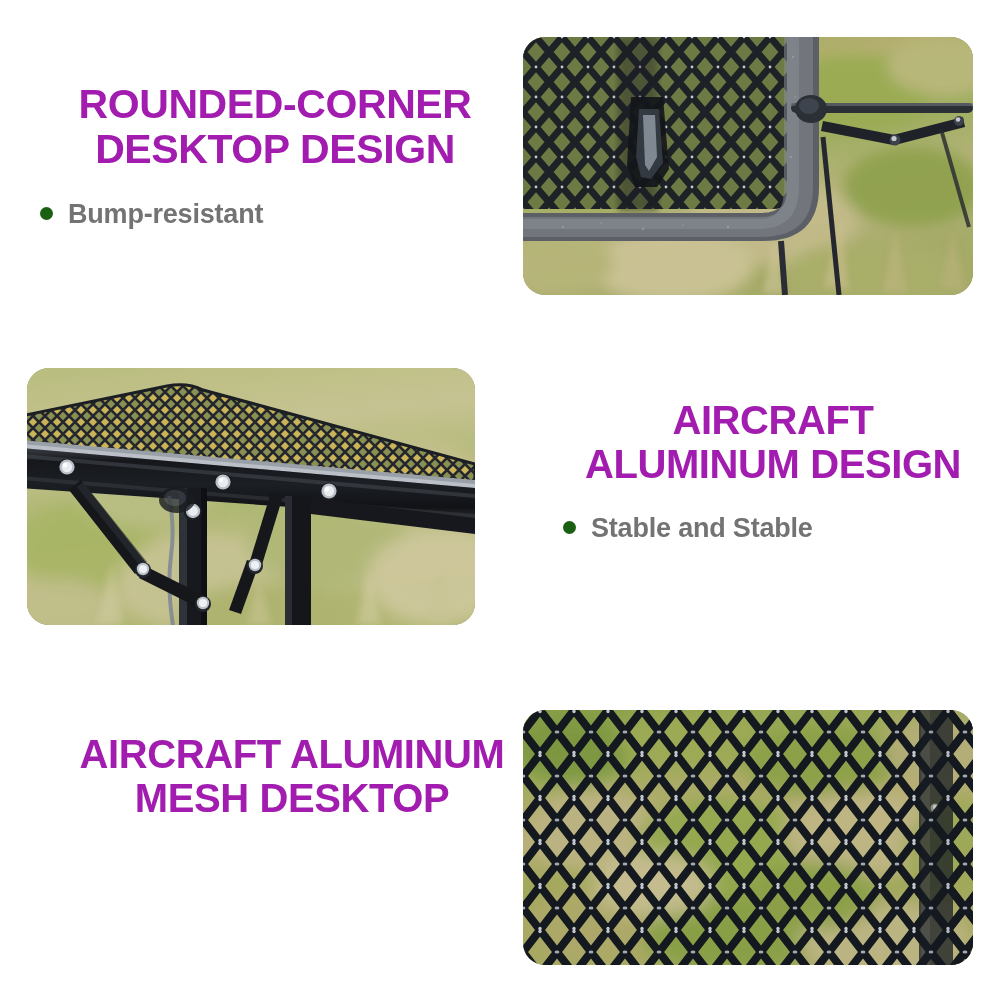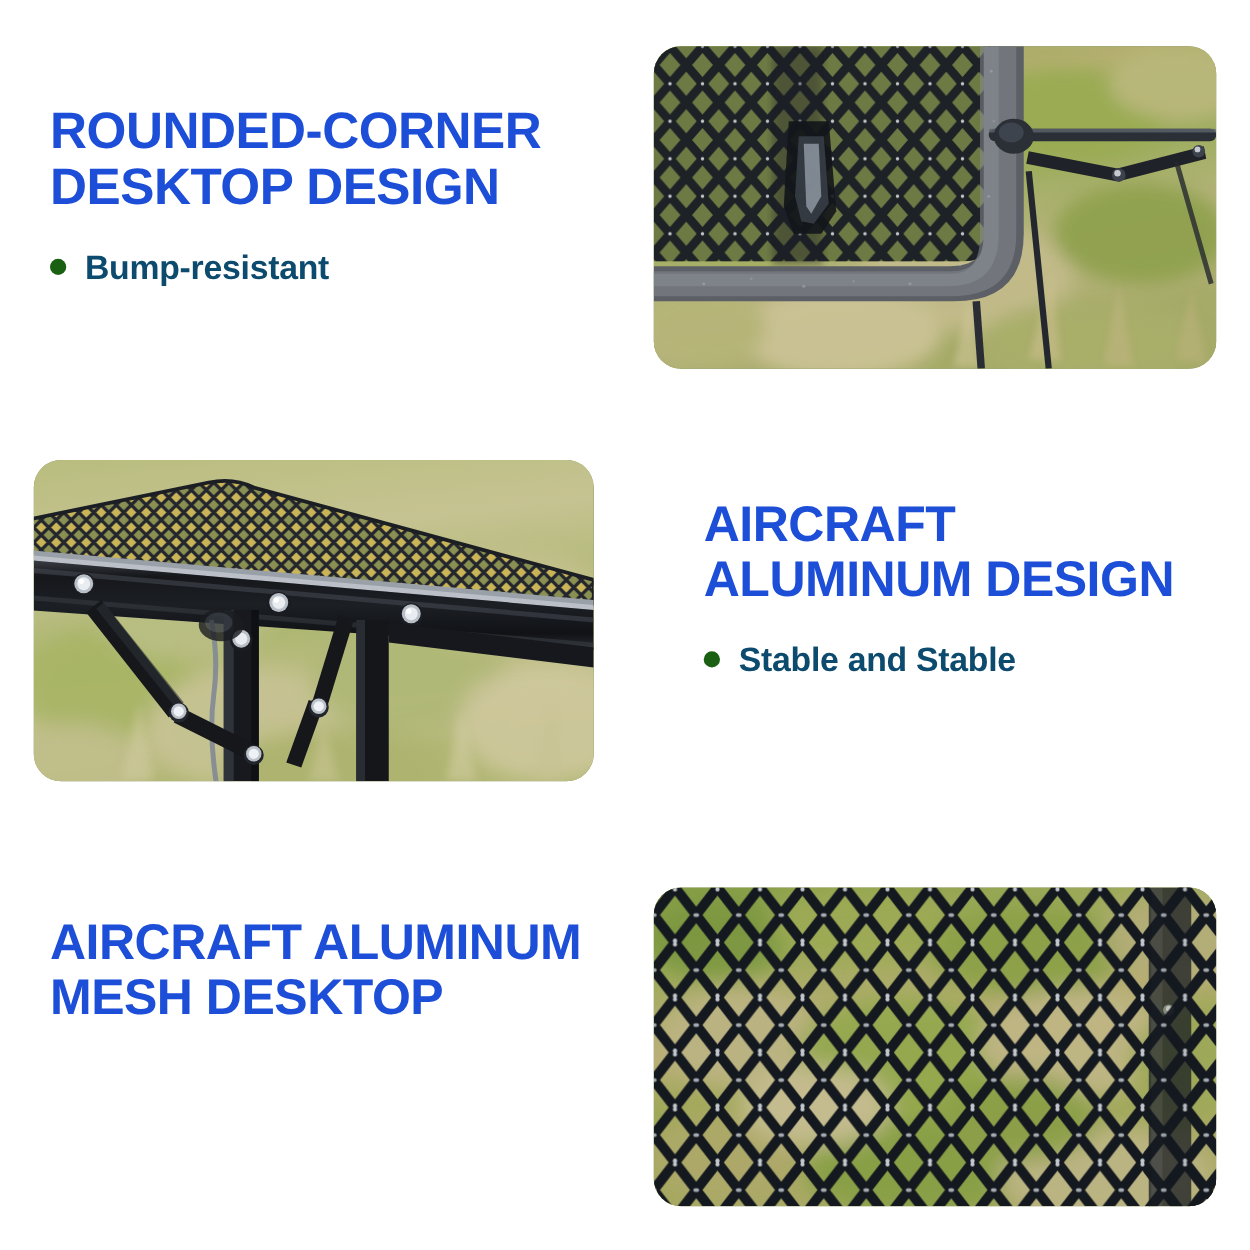--- a/index.html
+++ b/index.html
@@ -8,63 +8,64 @@
     background:#ffffff;
     font-family:"Liberation Sans", sans-serif;
     overflow:hidden;
     position:relative;
   }
   #canvas { position:relative; width:1000px; height:1000px; background:#fff; }
 
   
   .txt-block { position:absolute; }
   .heading {
-    color:#1d4ed8;
+    color:#a21caf;
     font-weight:bold;
     line-height:1.10;
     letter-spacing:-0.4px;
     white-space:pre-line;
+    text-align:center;
   }
   .h-lg { font-size:41px; }
   .h-md { font-size:40px; }
   .bullets { margin-top:26px; }
   .bullet-row {
     display:flex;
     align-items:flex-start;
     margin-bottom:16px;
   }
   .bullet-dot {
     width:13px; height:13px;
     border-radius:50%;
     background:#1a6012;
     flex:0 0 13px;
     margin-top:9px;
     margin-right:15px;
   }
   .bullet-text {
-    color:#0c4a6e;
+    color:#737373;
     font-size:27px;
     font-weight:bold;
     line-height:1.22;
     white-space:pre-line;
     letter-spacing:-0.2px;
   }
 
   
   .photo {
     position:absolute;
     border-radius:22px;
     overflow:hidden;
     background:#7d8a4a;
   }
   .photo svg { display:block; width:100%; height:100%; }
 
   #block-1 { left:40px;  top:82px; width:470px; }
   #block-2 { left:563px; top:398px; width:420px; }
-  #block-3 { left:40px;  top:732px; width:480px; }
+  #block-3 { left:52px;  top:732px; width:480px; }
 
   #photo-1 { left:523px; top:37px;  width:450px; height:258px; }
   #photo-2 { left:27px;  top:368px; width:448px; height:257px; }
   #photo-3 { left:523px; top:710px; width:450px; height:255px; }
 </style>
 </head>
 <body>
 
 <div id="canvas">
 

